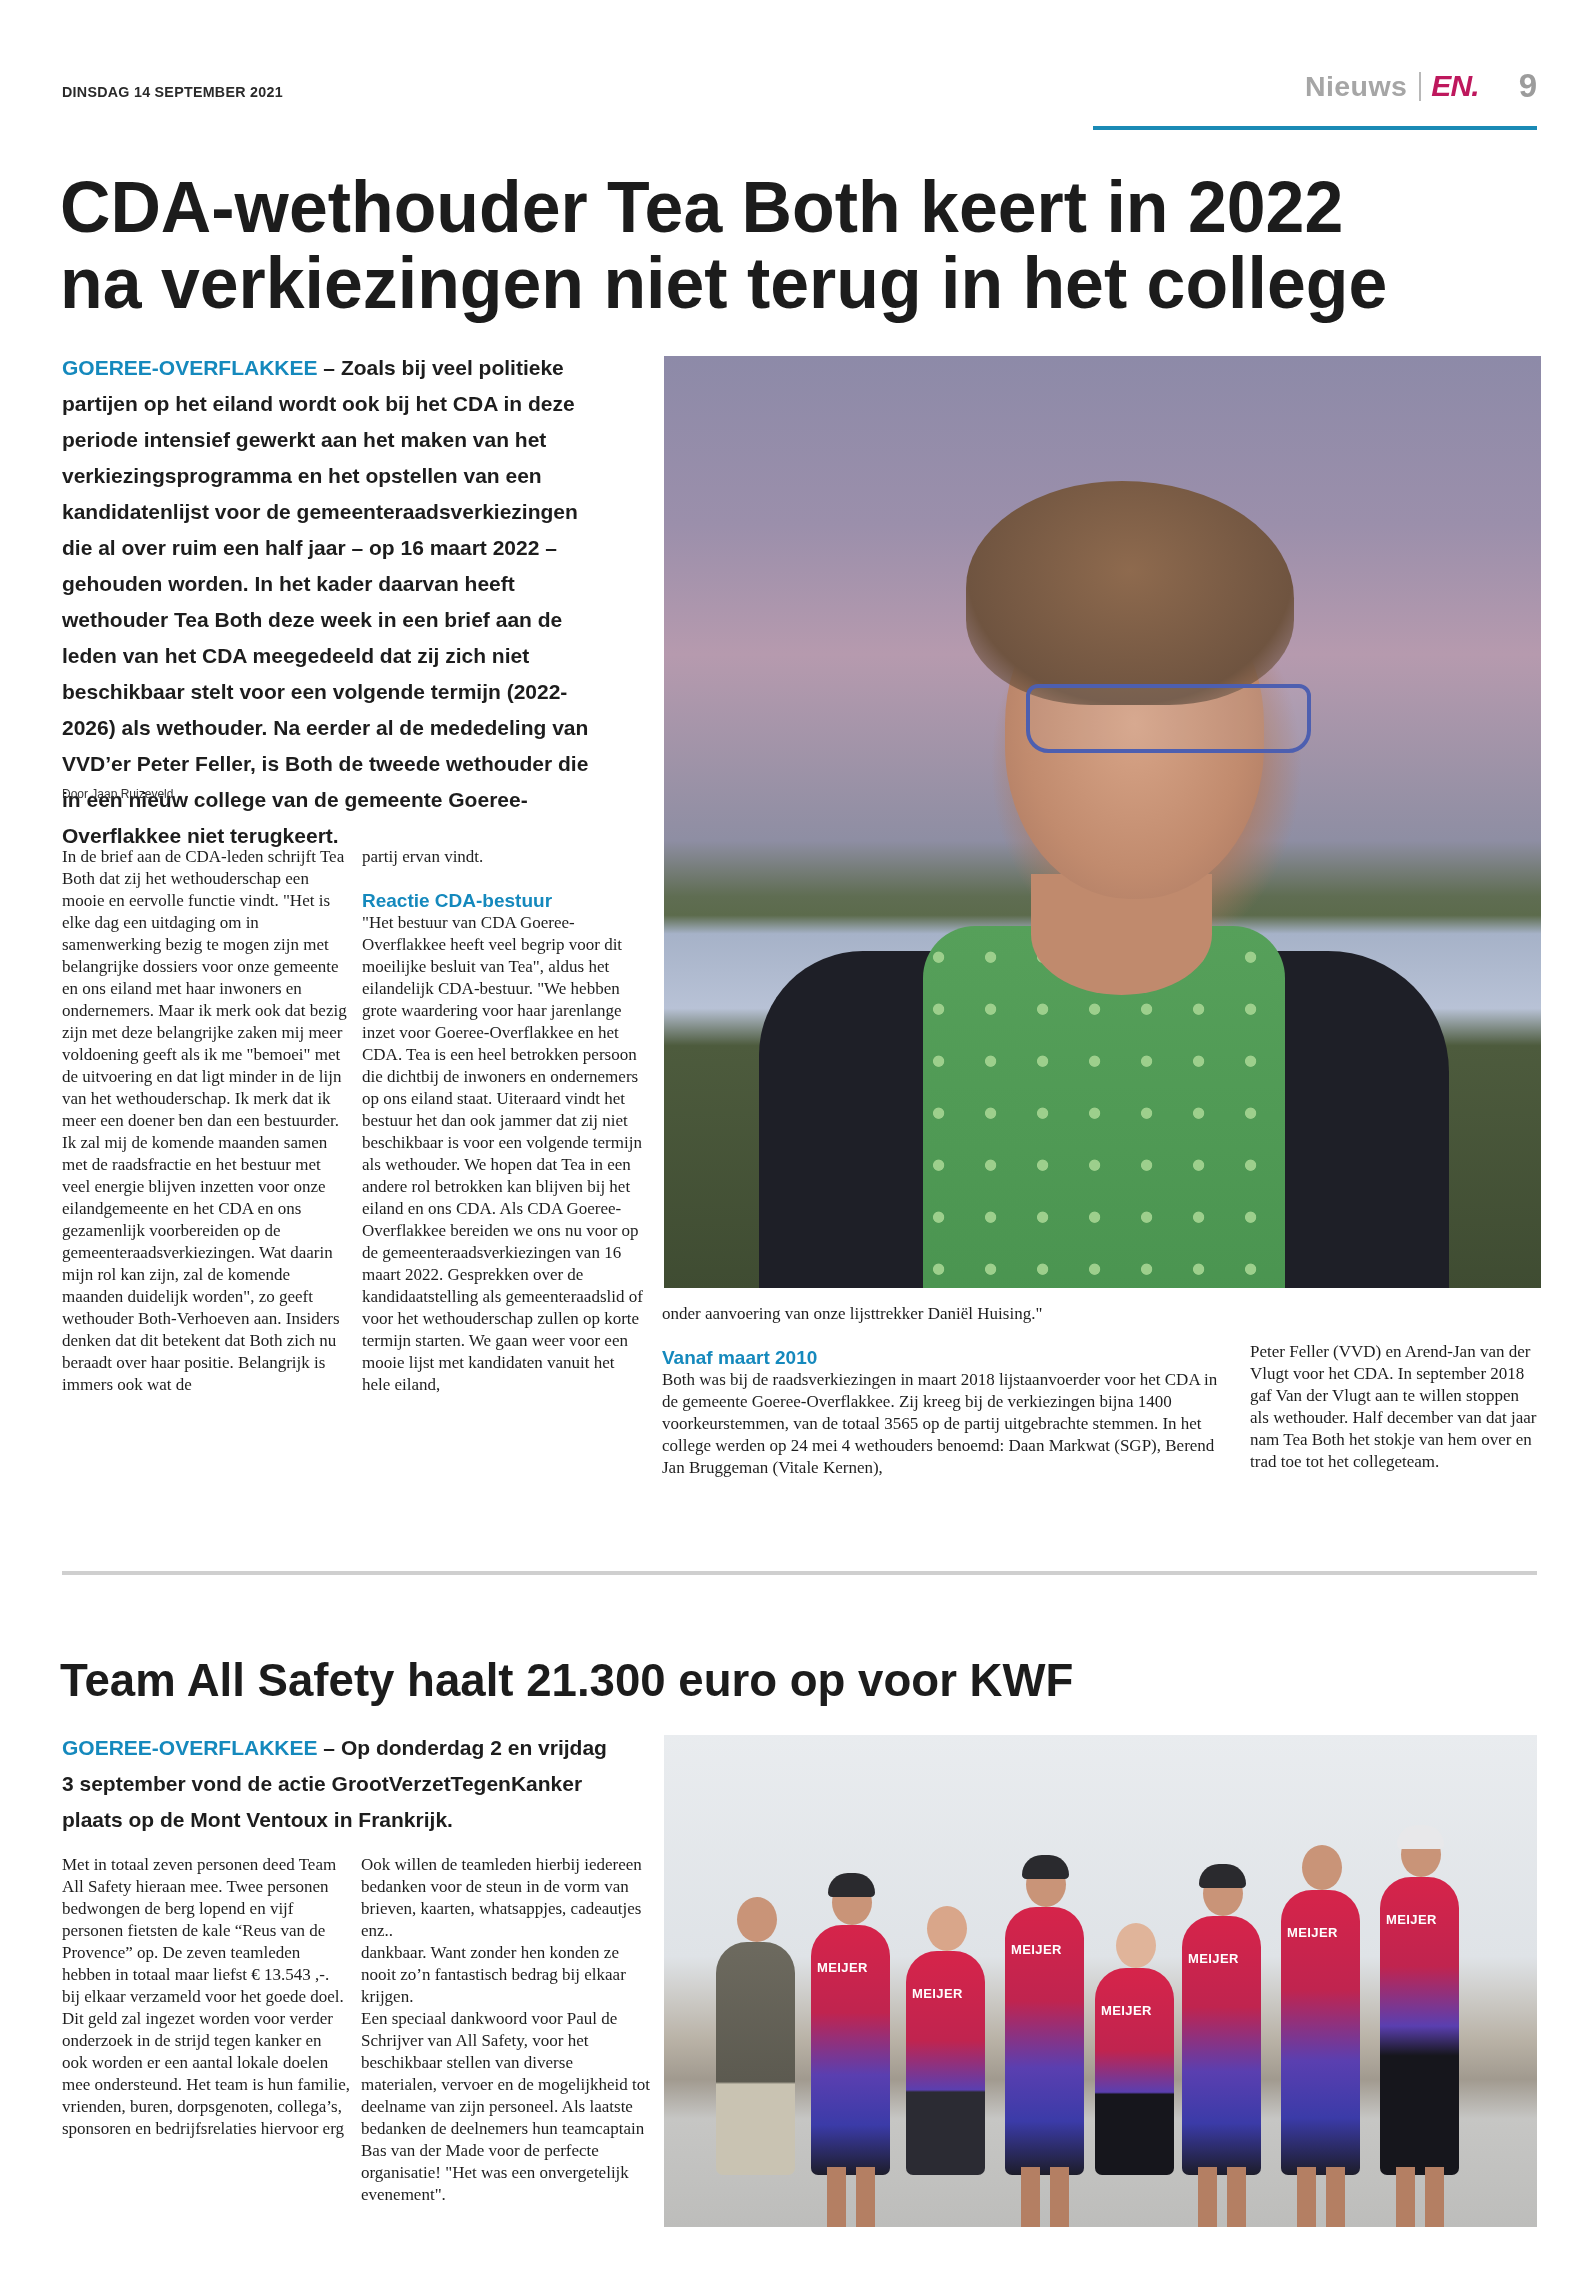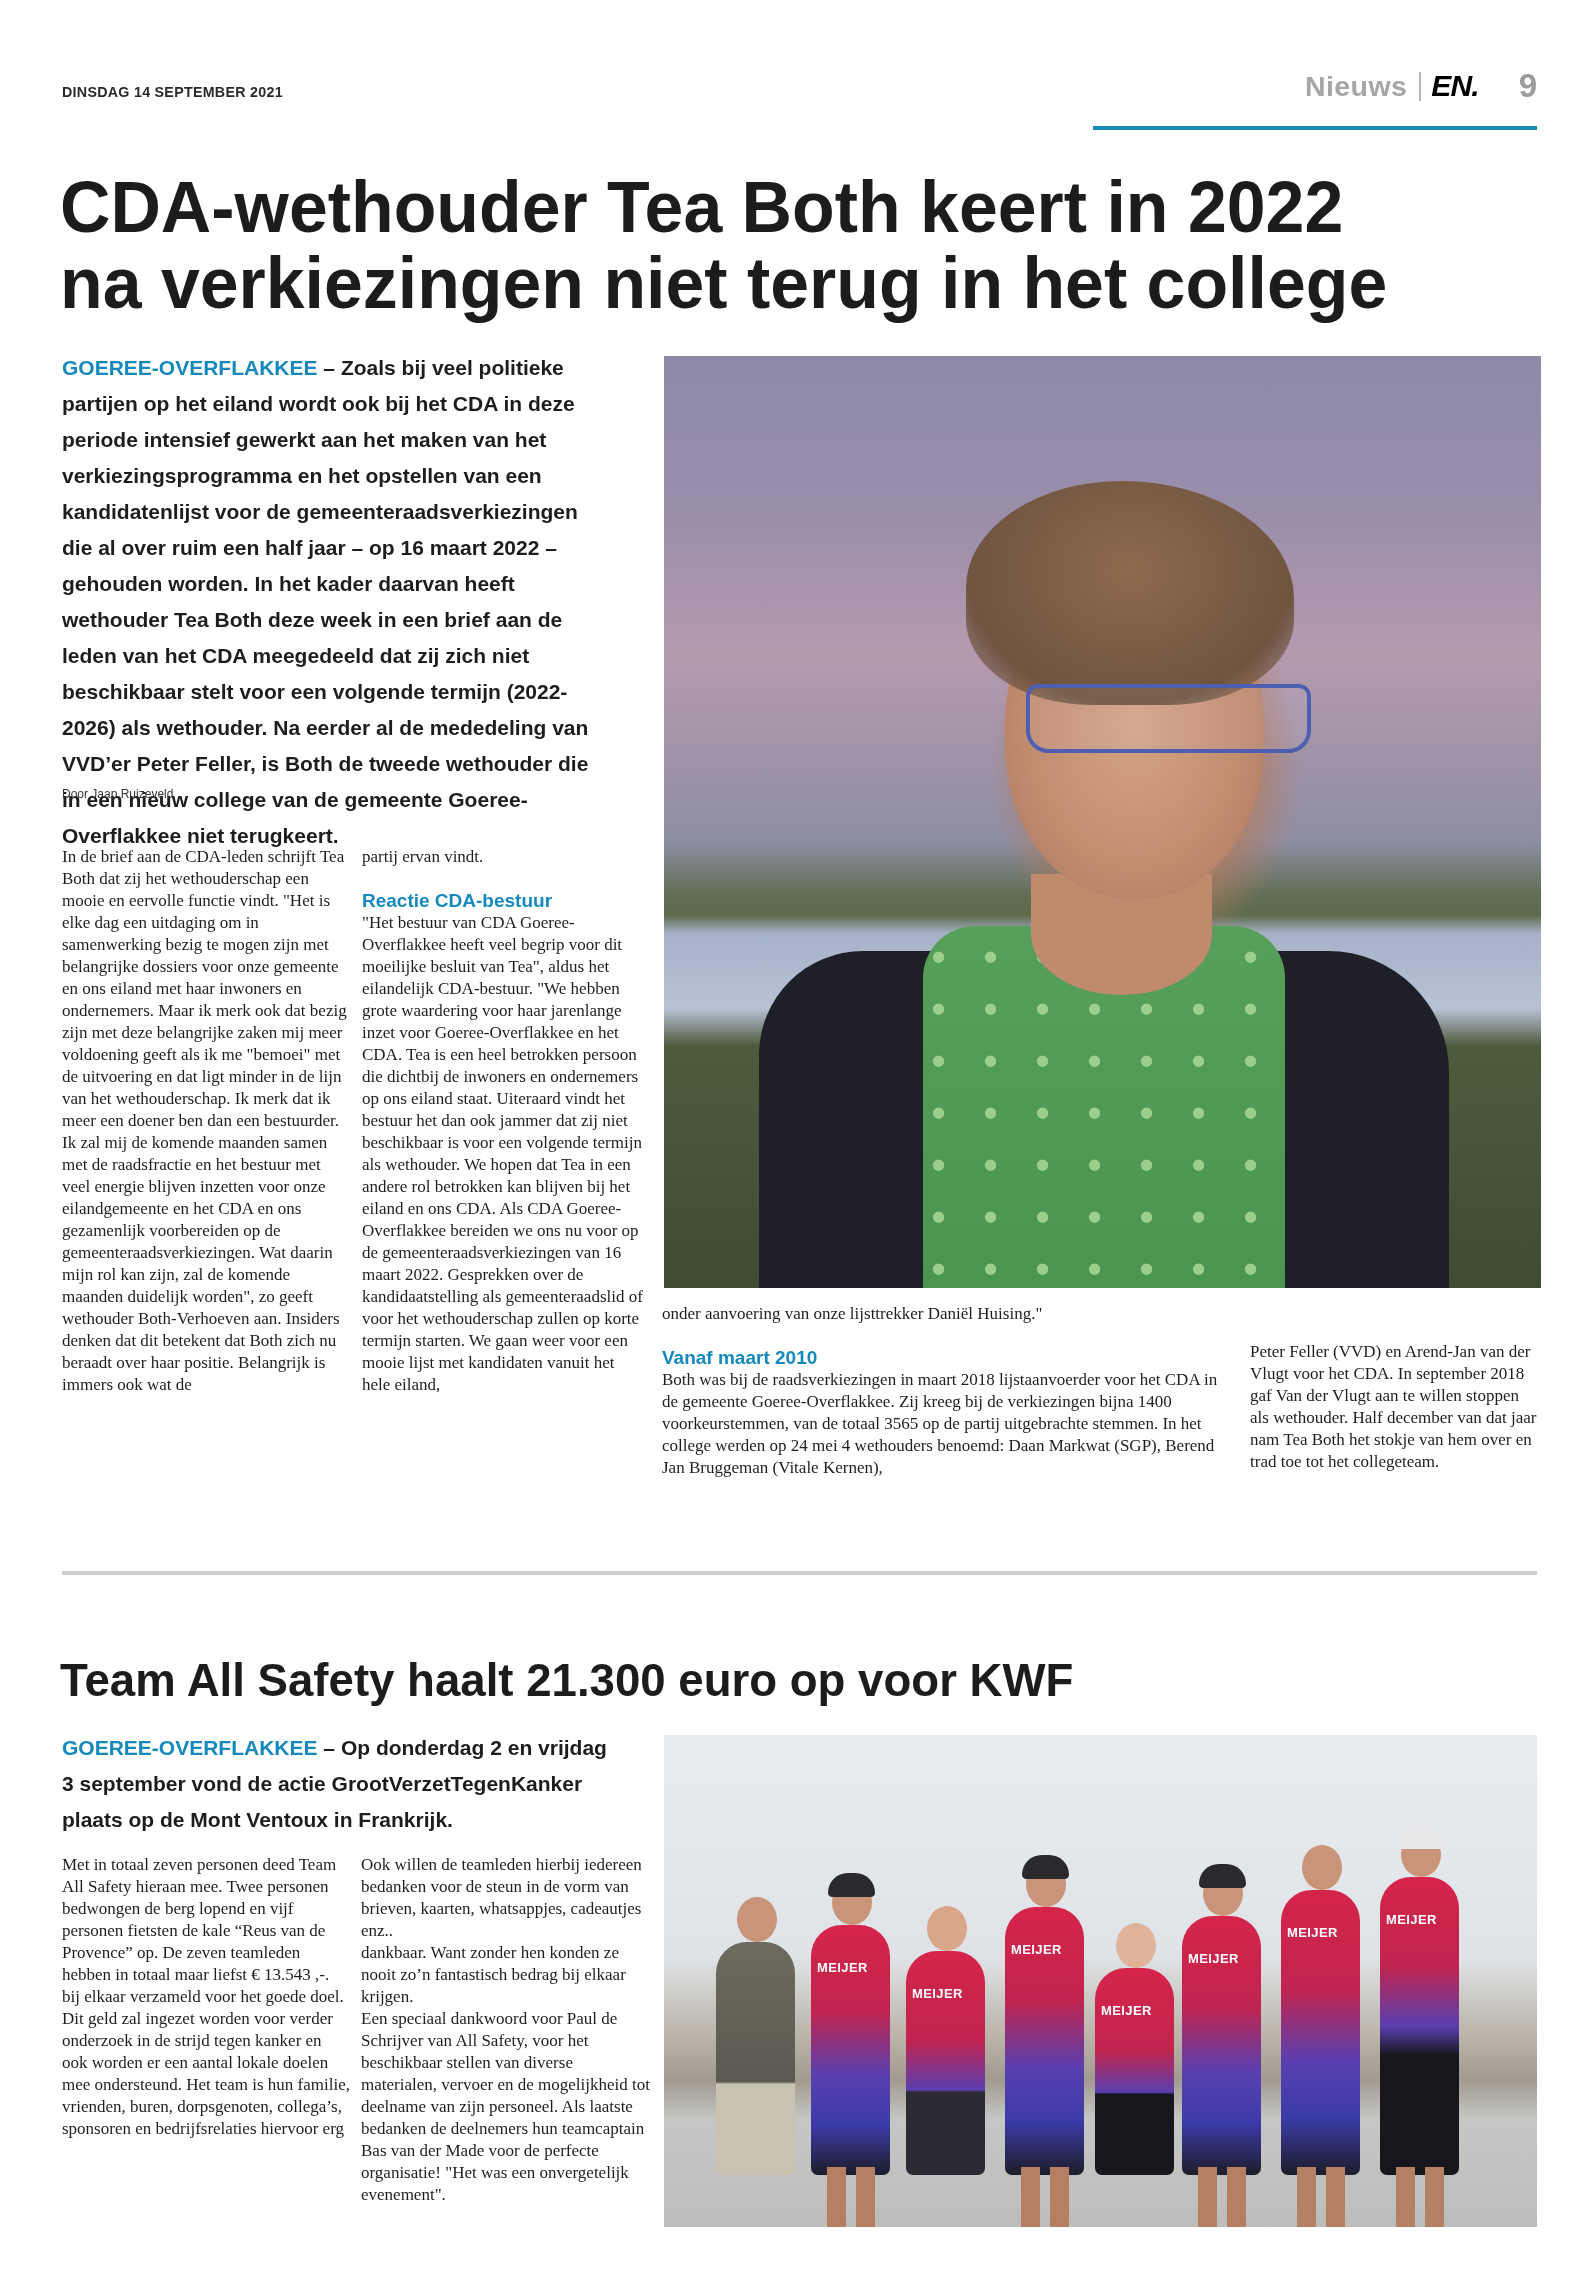--- a/index.html
+++ b/index.html
@@ -7,21 +7,21 @@
   body { position: relative; font-family: "Liberation Serif", serif; color: #1f1f1f; }
 
   .abs { position: absolute; }
 
   
   .date { left: 62px; top: 83px; font-family: "Liberation Sans", sans-serif; font-weight: bold;
           font-size: 15.5px; letter-spacing: 0.3px; color: #2a2a2a; transform: scaleX(0.92); transform-origin: left center; }
   .section { right: 55px; top: 67px; display: flex; align-items: center; font-family: "Liberation Sans", sans-serif; }
   .section-label { font-size: 28.5px; font-weight: bold; color: #a6a6a6; letter-spacing: 0.4px; margin-left: 12px; }
   .section-divider { width: 1.7px; height: 29px; background: #b8b8b8; margin: 0 10.4px 0 12px; }
-  .brand { font-size: 30px; font-weight: 900; color: #000000; letter-spacing: -0.9px; font-style: italic; }
+  .brand { font-size: 30px; font-weight: 900; color: #be185d; letter-spacing: -0.9px; font-style: italic; }
   .page-num { font-size: 33px; font-weight: bold; color: #9c9c9c; margin-left: 40px; }
   .top-rule { left: 1093px; top: 126px; width: 444px; height: 3.5px; background: #1a8ab5; }
 
   
   .headline { font-family: "Liberation Sans", sans-serif; font-weight: bold; color: #1c1c1c;
               transform-origin: left top; white-space: nowrap; }
   .h1 { left: 60px; top: 169px; font-size: 72px; line-height: 76px; transform: scaleX(0.97); }
   .h2 { left: 60px; top: 1653px; font-size: 47px; line-height: 54px; transform: scaleX(0.97); }
 
   

